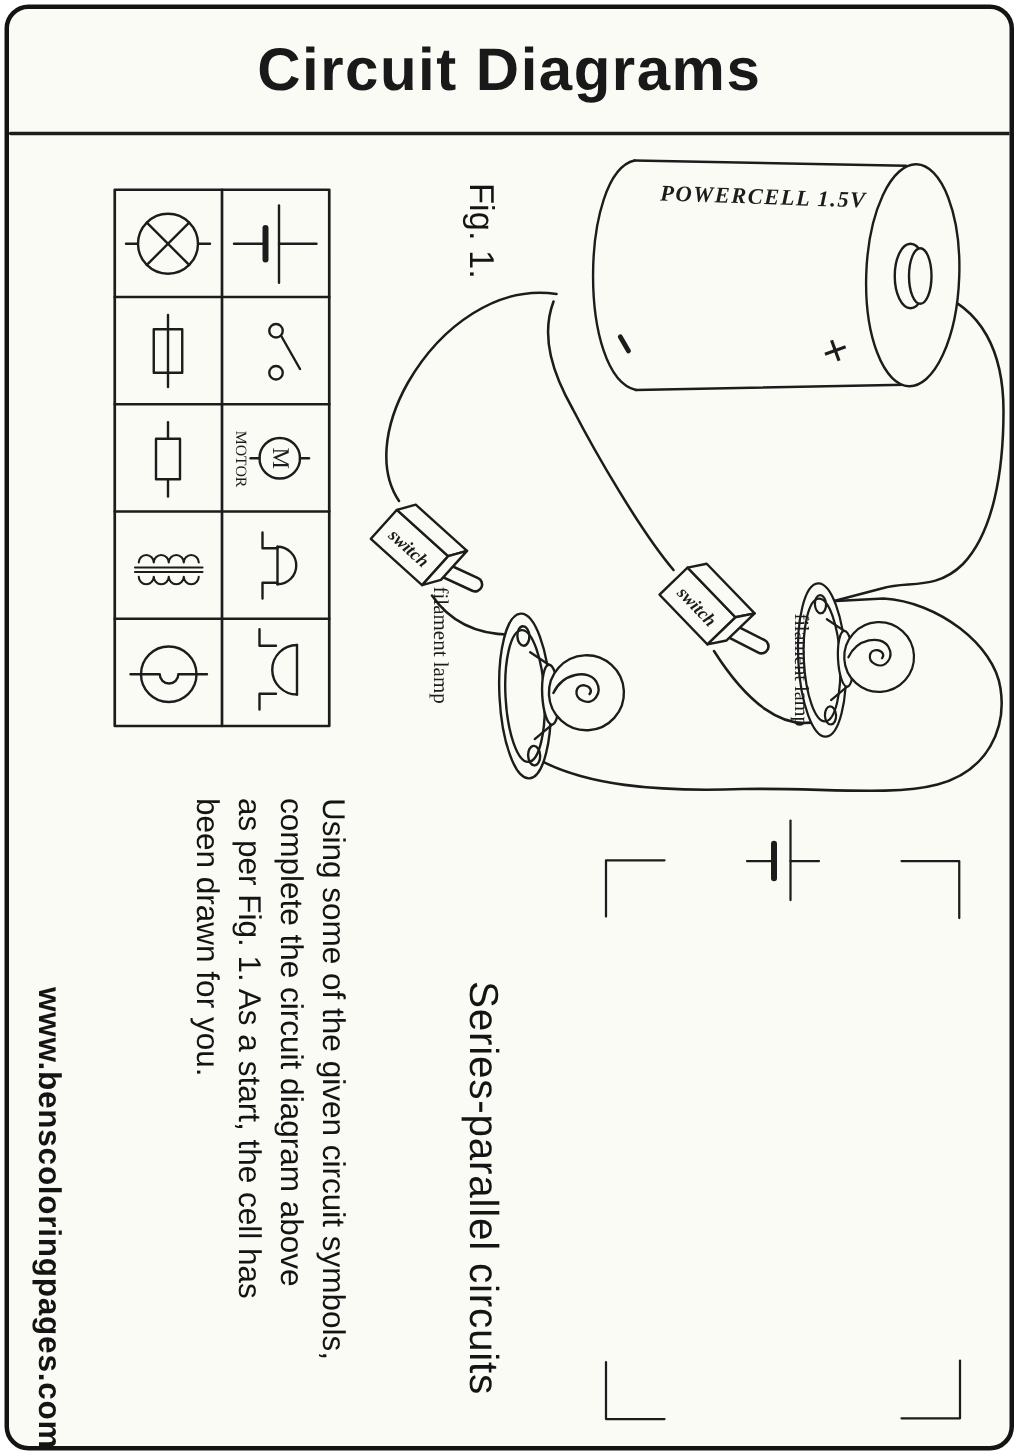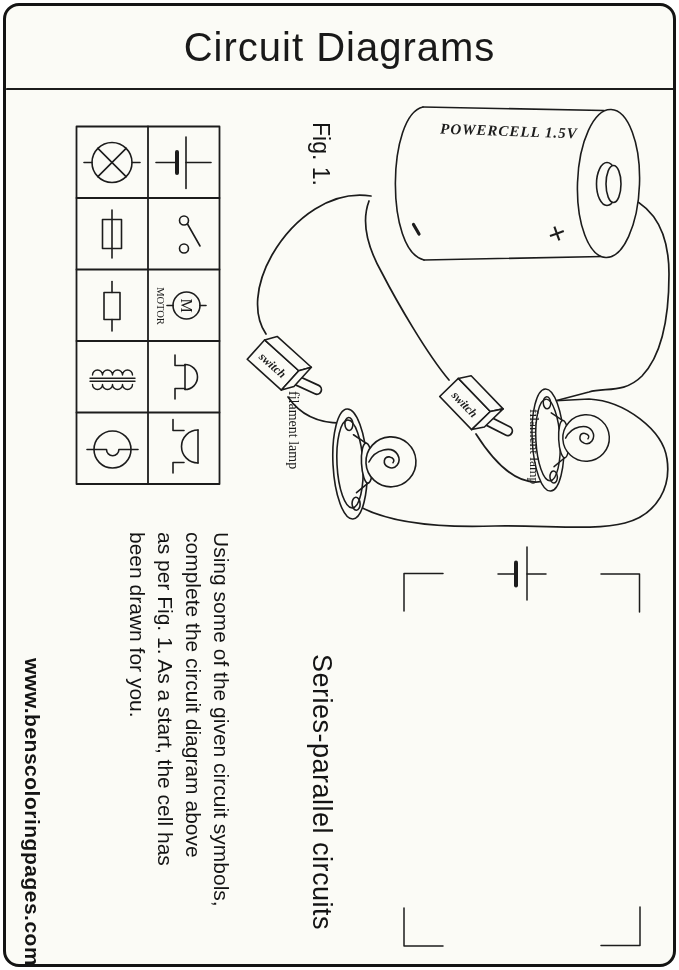--- a/index.html
+++ b/index.html
@@ -14,21 +14,21 @@
     overflow:hidden;
     font-family:"Liberation Sans", sans-serif;
     color:#161616;
   }
   .titlebar{
     position:absolute;top:0;left:0;right:0;height:83px;
     display:flex;align-items:center;justify-content:center;
     z-index:2;
   }
   .titlebar h1{
-    margin:16px;font-size:40px;font-weight:400;letter-spacing:1px;
+    margin:16px;font-size:40px;font-weight:700;letter-spacing:1px;
     font-family:"Liberation Sans", sans-serif;color:#191919;
   }
   svg.art{position:absolute;top:0;left:0;z-index:1;}
   .rot{
     position:absolute;
     transform:rotate(90deg);
     transform-origin:0 0;
     white-space:nowrap;
     z-index:2;
     color:#141414;

